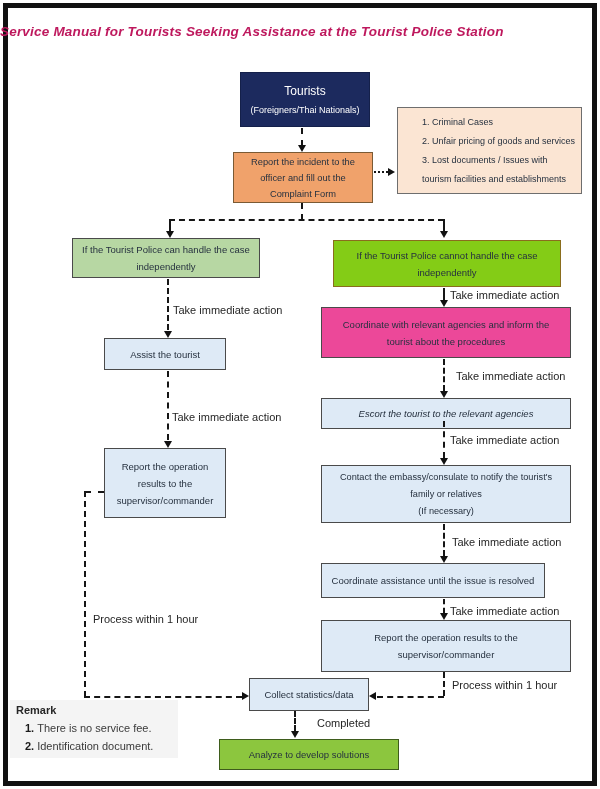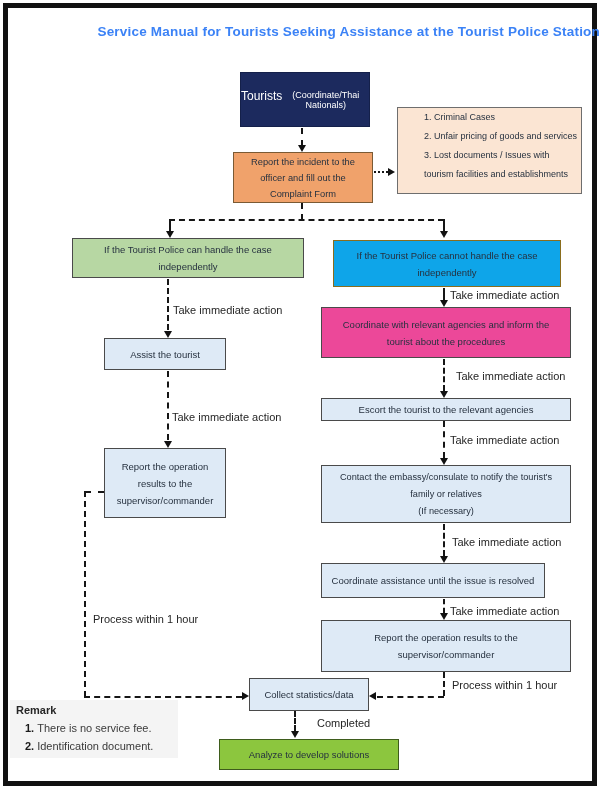--- a/index.html
+++ b/index.html
@@ -1,41 +1,41 @@
 <!DOCTYPE html>
 <html><head>
 <meta charset="utf-8">
 <style>
   html,body{margin:0;padding:0;background:#fff;}
   .page{position:relative;width:600px;height:789px;background:#fff;
         font-family:"Liberation Sans",sans-serif;color:#262626;overflow:hidden;}
   .frame{position:absolute;inset:3px;border:5px solid #111;pointer-events:none;}
-  .title{position:absolute;left:0;right:0;top:24px;text-align:right;
-         font-size:13.5px;font-weight:bold;color:#3b82f6;letter-spacing:.2px;}
+  .title{position:absolute;left:0;right:0;top:24px;text-align:left;
+         font-size:13.5px;font-weight:bold;color:#be185d;letter-spacing:.2px;font-style:italic;}
 
-  .node{position:absolute;display:flex;flex-direction:row;justify-content:center;
+  .node{position:absolute;display:flex;flex-direction:column;justify-content:center;
         align-items:center;text-align:center;font-size:9.5px;line-height:17px;
         border:1px solid #4a4a4a;box-sizing:border-box;white-space:pre-line;color:#26313f;}
 
   #n-tourists{left:240px;top:72px;width:130px;height:55px;background:#1C2A5E;
               border-color:#14204a;color:#fff;line-height:normal;}
   #n-tourists .t1{font-size:12px;margin-bottom:7px;}
   #n-tourists .t2{font-size:9px;}
 
   #n-report-incident{left:233px;top:152px;width:140px;height:51px;background:#F0A26B;
                      border-color:#7a5a34;line-height:16px;font-size:9.3px;}
   #n-case-types{left:397px;top:107px;width:185px;height:87px;background:#FBE5D3;
                 border-color:#6e6e6e;align-items:flex-start;text-align:left;
                 padding-left:24px;padding-right:2px;font-size:9px;line-height:19px;}
-  #n-can-handle{left:72px;top:238px;width:232px;height:40px;background:#B7D7A3;}
-  #n-cannot-handle{left:333px;top:240px;width:228px;height:47px;background:#0ea5e9;border-color:#8a6d1d;}
+  #n-can-handle{left:72px;top:238px;width:188px;height:40px;background:#B7D7A3;}
+  #n-cannot-handle{left:333px;top:240px;width:228px;height:47px;background:#84cc16;border-color:#8a6d1d;}
   #n-assist{left:104px;top:338px;width:122px;height:32px;background:#DEEAF6;}
   #n-report-left{left:104px;top:448px;width:122px;height:70px;background:#DEEAF6;}
   #n-coordinate{left:321px;top:307px;width:250px;height:51px;background:#ec4899;}
-  #n-escort{left:321px;top:398px;width:250px;height:23px;background:#DEEAF6;}
+  #n-escort{left:321px;top:398px;width:250px;height:31px;background:#DEEAF6;font-style:italic;}
   #n-contact{left:321px;top:465px;width:250px;height:58px;background:#DEEAF6;font-size:9.2px;}
   #n-coord-assist{left:321px;top:563px;width:224px;height:35px;background:#DEEAF6;}
   #n-report-right{left:321px;top:620px;width:250px;height:52px;background:#DEEAF6;}
   #n-collect{left:249px;top:678px;width:120px;height:33px;background:#DEEAF6;text-align:right;}
   #n-analyze{left:219px;top:739px;width:180px;height:31px;background:#8CC63E;border-color:#3e5c1c;}
 
   .lbl{position:absolute;font-size:11px;color:#262626;white-space:nowrap;}
   #l-tia-l1{left:173px;top:304px;} #l-tia-l2{left:172px;top:411px;}
   #l-proc-l{left:93px;top:613px;}
   #l-tia-r1{left:450px;top:289px;} #l-tia-r2{left:456px;top:370px;}
@@ -80,21 +80,21 @@
 </head>
 <body>
 
 <div class="page">
   <div class="frame"></div>
 
   <div class="title">Service Manual for Tourists Seeking Assistance at the Tourist Police Station</div>
 
   <div class="node" id="n-tourists">
     <span class="t1">Tourists</span>
-    <span class="t2">(Coordinate/Thai Nationals)</span>
+    <span class="t2">(Foreigners/Thai Nationals)</span>
   </div>
   <div class="node" id="n-report-incident">Report the incident to the
 officer and fill out the
 Complaint Form</div>
   <div class="node" id="n-case-types">1. Criminal Cases
 2. Unfair pricing of goods and services
 3. Lost documents / Issues with
 tourism facilities and establishments</div>
   <div class="node" id="n-can-handle">If the Tourist Police can handle the case
 independently</div>

